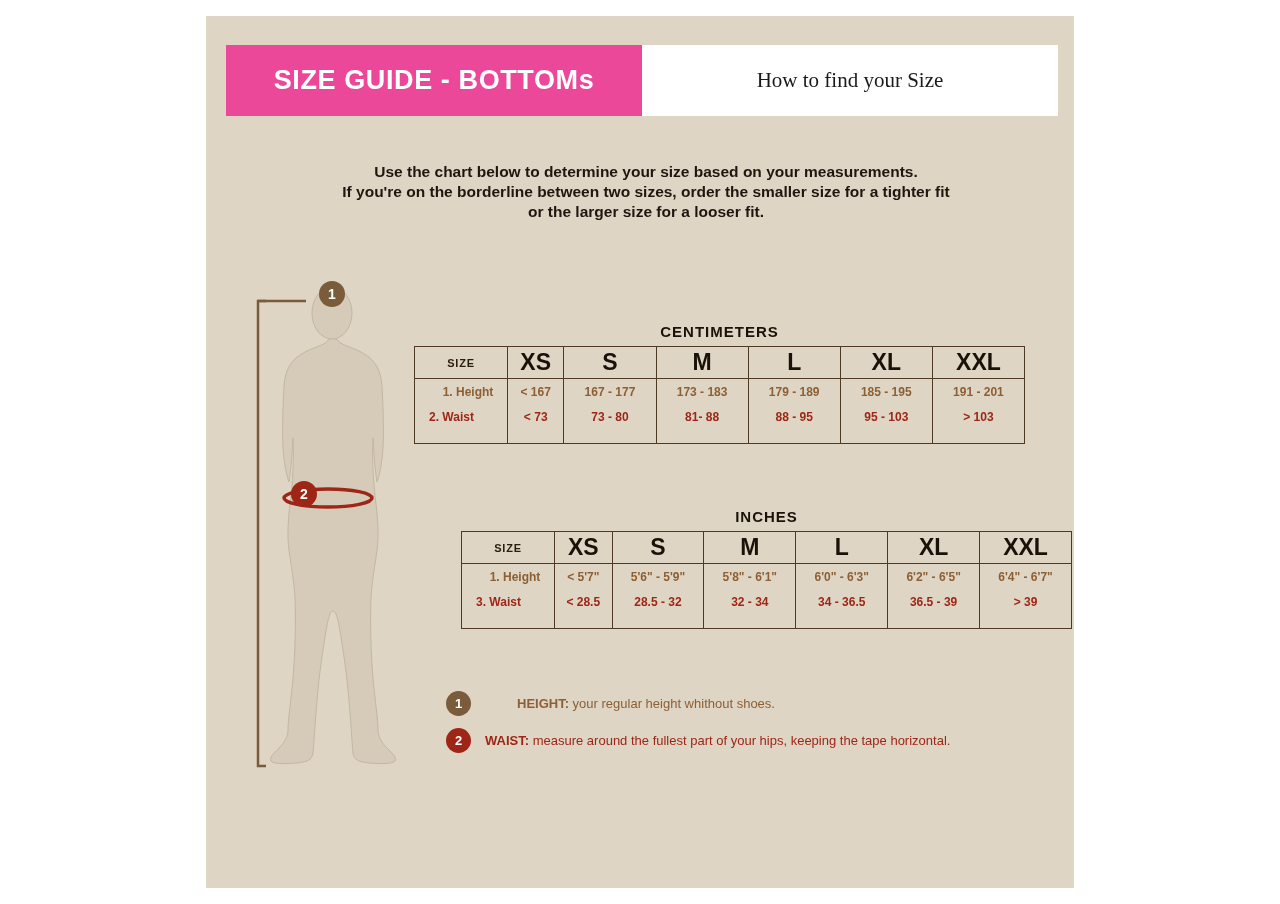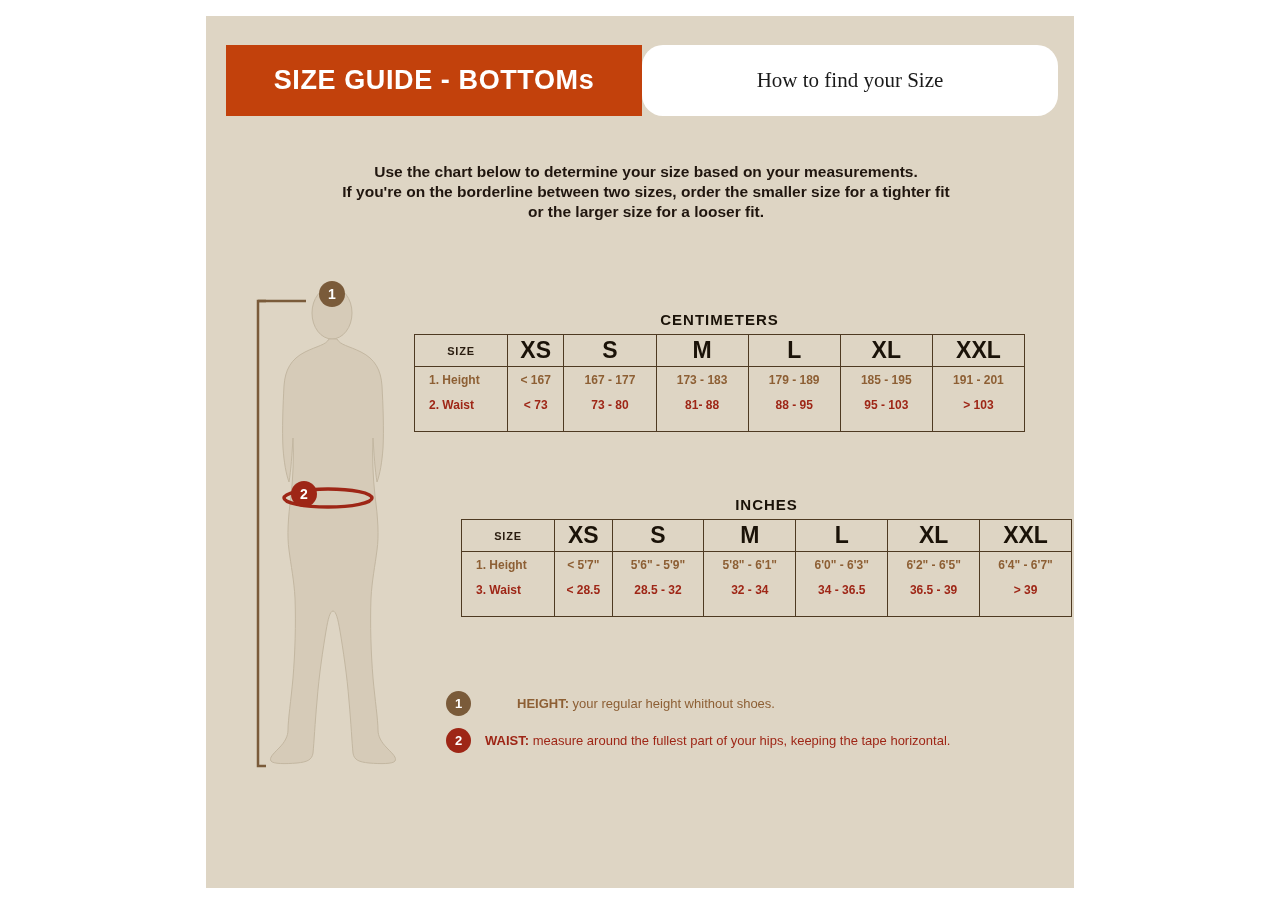--- a/index.html
+++ b/index.html
@@ -30,40 +30,39 @@
     position: absolute;
     left: 20px;
     top: 29px;
     width: 832px;
     height: 71px;
     display: flex;
   }
   .tab-active {
     width: 416px;
     height: 71px;
-    background: #c2410c;
+    background: #ec4899;
     color: #ffffff;
     display: flex;
     align-items: center;
     justify-content: center;
     font-size: 27px;
     font-weight: bold;
     letter-spacing: 0.6px;
   }
   .tab-inactive {
     width: 416px;
     height: 71px;
     background: #ffffff;
     color: #1a1a1a;
     display: flex;
     align-items: center;
     justify-content: center;
     font-family: "Liberation Serif", serif;
     font-size: 21px;
-    border-radius: 21px;
   }
   
   .intro {
     position: absolute;
     left: 120px;
     top: 146px;
     width: 640px;
     text-align: center;
     font-family: Liberation Sans, sans-serif;
     font-size: 15.5px;
@@ -91,21 +90,21 @@
     display: flex;
     align-items: center;
     justify-content: center;
     font-family: "Liberation Sans", sans-serif;
   }
   .badge-brown { background: #7a5b3a; }
   .badge-red { background: #9e2616; }
   .badge-1 { left: 83px; top: 20px; }
   .badge-2 { left: 55px; top: 220px; }
   
-  .table-block { position: absolute; }
+  .table-block { position: absolute; margin-top: 12px; }
   .tbl-title {
     text-align: center;
     font-size: 15px;
     font-weight: bold;
     letter-spacing: 1px;
     color: #1a1208;
     margin-bottom: 6px;
   }
   table.sz {
     border-collapse: collapse;
@@ -131,21 +130,21 @@
   }
   table.sz tbody td {
     height: 25px;
     font-size: 12px;
     font-weight: bold;
     border-left: 1px solid #4e3a22;
     border-right: 1px solid #4e3a22;
     border-top: none;
     border-bottom: none;
   }
-  table.sz tbody tr.r-height td { color: #8d5f34; }
+  table.sz tbody tr.r-height td { color: #8d5f34; text-align: center; }
   table.sz tbody tr.r-waist td { color: #9e2616; }
   table.sz tbody td.lbl {
     text-align: left;
     padding-left: 14px;
   }
   table.sz tbody tr.spacer td {
     height: 14px;
     border-bottom: 1px solid #4e3a22;
   }
   

